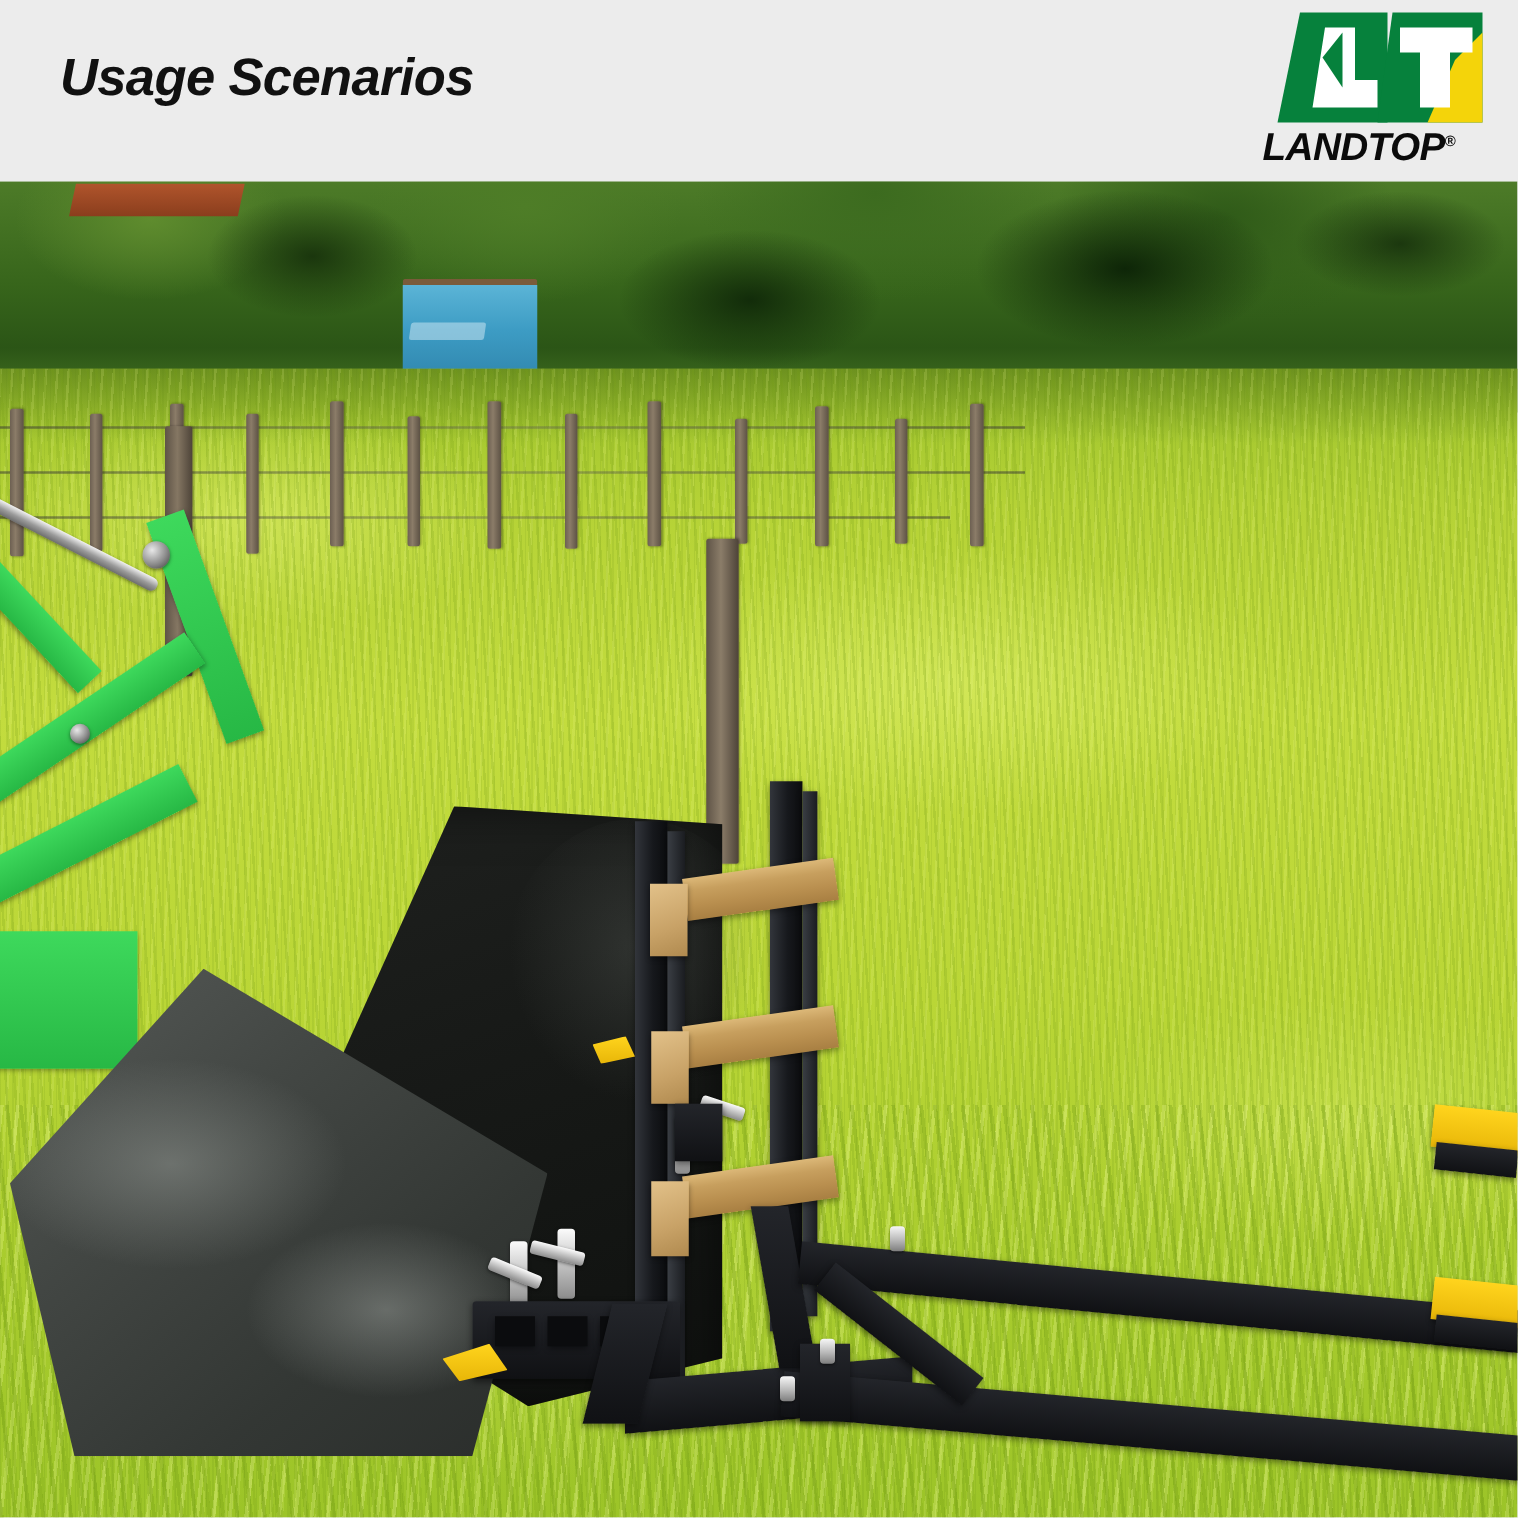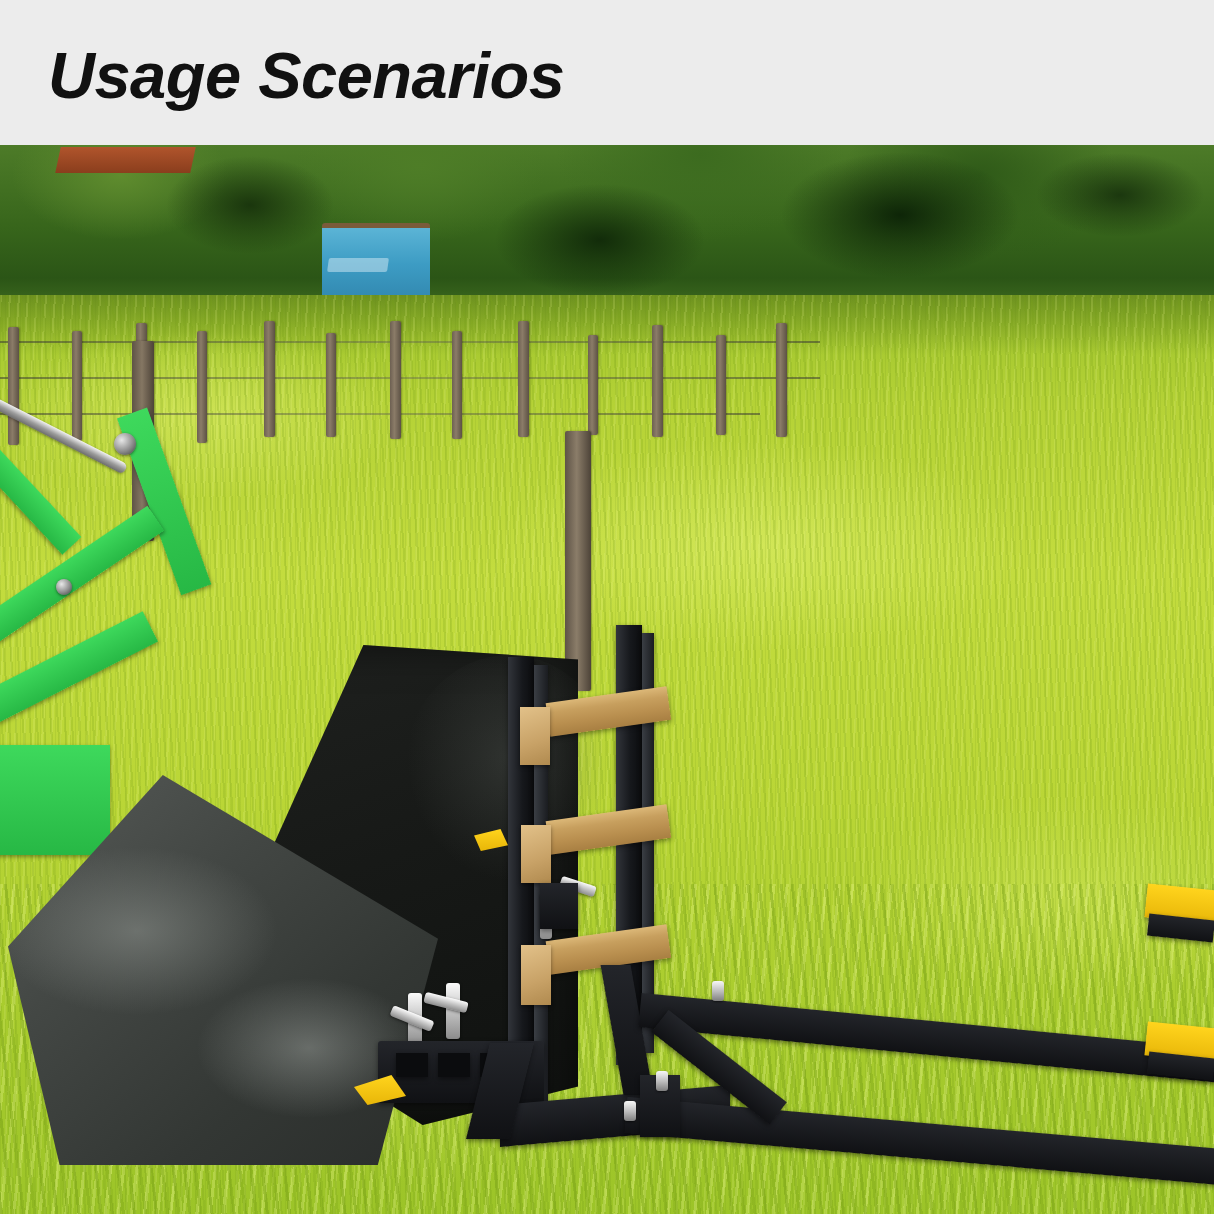--- a/index.html
+++ b/index.html
@@ -8,21 +8,21 @@
 
   .page { position:relative; width:1214px; height:1214px; overflow:hidden; }
 
   
   .header {
     position:absolute; left:0; top:0; width:1214px; height:145px;
     background:#ececec; z-index:40;
   }
   .header-title {
     position:absolute; left:48px; top:38px;
-    font-size:65px; font-weight:bold; font-style:italic;
+    font-size:42px; font-weight:bold; font-style:italic;
     color:#111; letter-spacing:-0.5px; white-space:nowrap;
   }
   .logo-wrap { position:absolute; right:8px; top:0px; width:210px; height:145px; }
   .logo-mark { position:absolute; left:18px; top:8px; width:176px; height:92px; }
   .logo-text {
     position:absolute; left:14px; top:100px; width:190px;
     font-size:31px; font-weight:bold; font-style:italic; color:#0b0b0b;
     letter-spacing:-0.5px; white-space:nowrap;
   }
   .logo-reg { font-size:12px; font-style:normal; vertical-align:super; font-weight:bold; }
@@ -174,20 +174,33 @@
   .cards { position:absolute; right:0; top:0; width:400px; height:1214px; z-index:20; }
 </style>
 </head>
 <body>
 
 <div class="page">
 
   <div class="header">
     <div class="header-title">Usage Scenarios</div>
 
+    <div class="logo-wrap">
+      <svg class="logo-mark" viewBox="0 0 176 92">
+        <path d="M26 2 L96 2 L96 90 L8 90 Z" fill="#06813C"></path>
+        <path d="M46 14 L70 14 L70 56 L88 56 L88 78 L36 78 Z" fill="#ffffff"></path>
+        <path d="M44 38 L60 18 L60 62 Z" fill="#06813C"></path>
+        <path d="M100 2 L172 2 L172 90 L88 90 Z" fill="#06813C"></path>
+        <path d="M150 40 L172 18 L172 90 L128 90 Z" fill="#F4D40A"></path>
+        <path d="M106 14 L164 14 L164 34 L146 34 L146 78 L122 78 L122 34 L106 34 Z" fill="#ffffff"></path>
+      </svg>
+      <div class="logo-text">
+        <span>LANDTOP</span><span class="logo-reg">®</span>
+      </div>
+    </div>
   </div>
 
   <div class="scene">
 
     <div class="trees">
       <div class="tree-dark"></div>
       <div class="roof"></div>
       <div class="tank"></div>
     </div>
 

